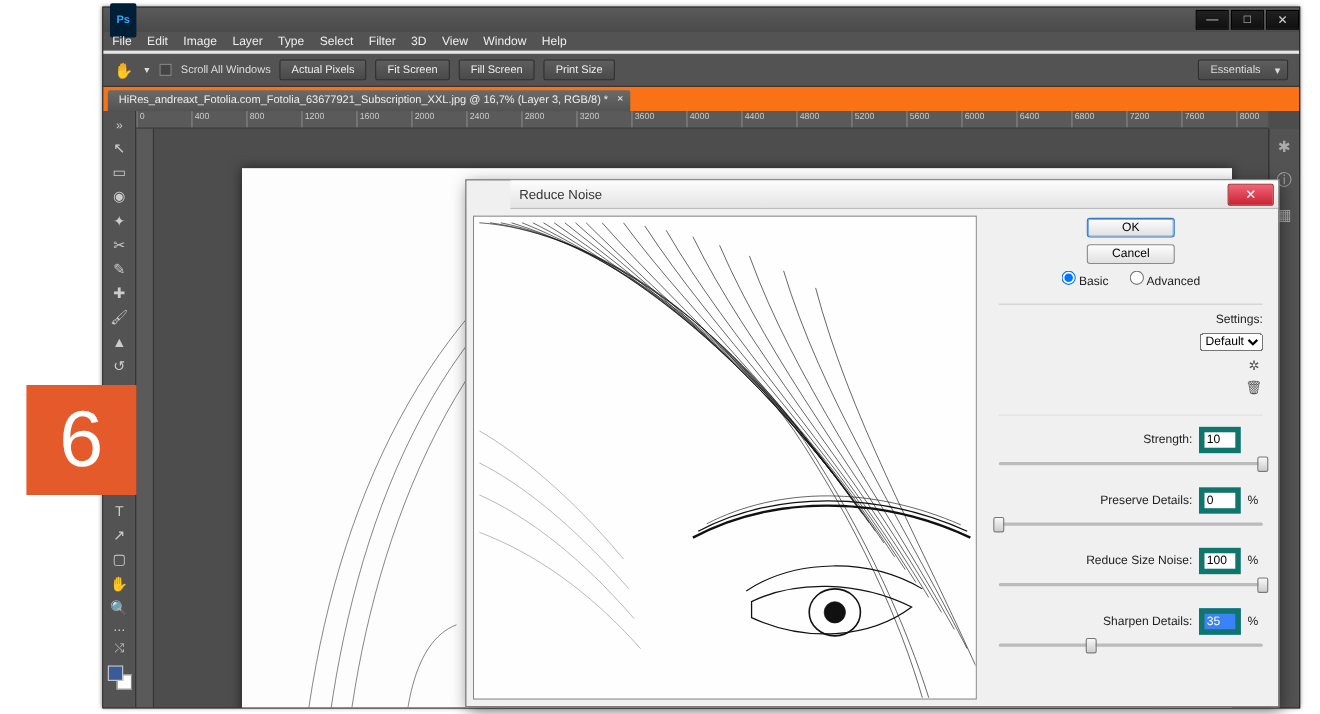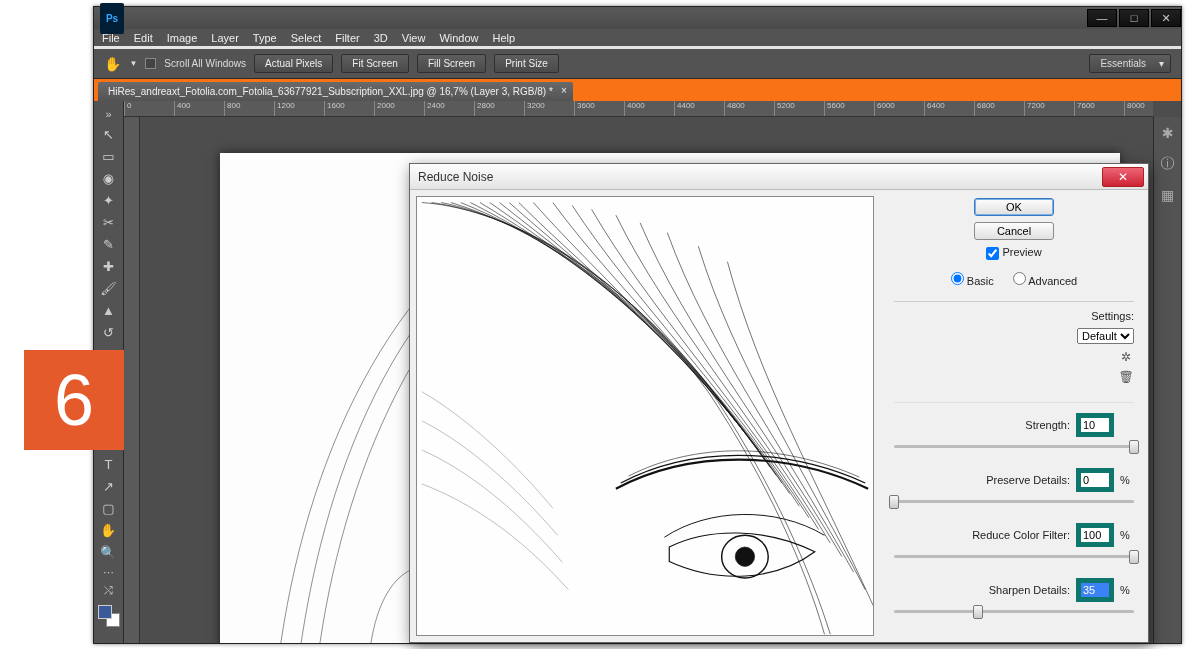--- a/index.html
+++ b/index.html
@@ -51,21 +51,21 @@
   
   
   .canvas-area { position: absolute; left: 46px; top: 16px; right: 28px; bottom: 0; background: #4d4d4d; overflow: hidden; }
   .doc { position: absolute; left: 80px; top: 36px; width: 900px; height: 600px; background: #fff; box-shadow: 0 0 10px rgba(0,0,0,0.6); }
   .sketch { width: 100%; height: 100%; }
   
   
   .dock { position: absolute; right: 0; top: 16px; width: 28px; bottom: 0; background: #535353; border-left: 1px solid #2a2a2a; display: flex; flex-direction: column; align-items: center; gap: 14px; padding-top: 8px; color: #aaa; font-size: 14px; }
   
   
-  .dialog { position: absolute; left: 409px; top: 163px; width: 740px; height: 480px; background: #f0f0f0; border: 1px solid #666; box-shadow: 2px 4px 14px rgba(0,0,0,0.5); z-index: 20; }
+  .dialog { position: absolute; left: 423px; top: 163px; width: 740px; height: 480px; background: #f0f0f0; border: 1px solid #666; box-shadow: 2px 4px 14px rgba(0,0,0,0.5); z-index: 20; padding-left: 40px; }
   .dlg-title { height: 26px; background: linear-gradient(#fdfdfd,#e4e4e4); border-bottom: 1px solid #bbb; display: flex; align-items: center; padding-left: 8px; font-size: 12px; color: #333; }
   .dlg-close { margin-left: auto; width: 42px; height: 20px; background: linear-gradient(#e67,#c23); border: 1px solid #a22; border-radius: 2px; color: #fff; display: flex; align-items: center; justify-content: center; margin-right: 4px; font-size: 12px; }
   .dlg-body { position: absolute; top: 26px; left: 0; right: 0; bottom: 0; display: flex; }
   .preview-pane { width: 470px; padding: 6px; }
   .preview-box { width: 100%; height: 100%; border: 1px solid #888; background: #fff; overflow: hidden; }
   .controls-pane { flex: 1; padding: 8px 14px; font-size: 11px; color: #222; }
   .btn { display: block; width: 80px; margin: 0 auto 6px; padding: 2px 0; text-align: center; background: linear-gradient(#fdfdfd,#e0e0e0); border: 1px solid #8a8a8a; border-radius: 3px; font-size: 11px; }
   .btn.primary { border: 1px solid #3a78c0; box-shadow: 0 0 0 1px #7ab0e8 inset; }
   .prev-row { text-align: center; margin: 4px 0 12px; }
   .prev-row input { vertical-align: middle; }
@@ -281,24 +281,20 @@
             <path d="M5,230 C45,250 95,290 145,348"></path>
             <path d="M5,260 C50,280 100,318 150,376"></path>
             <path d="M5,295 C55,314 106,348 156,404"></path>
           </g>
         </svg>
       </div>
     </div>
     <div class="controls-pane">
       <button class="btn primary">OK</button>
       <button class="btn">Cancel</button>
-      <div class="prev-row">
-        <input type="checkbox" checked="" style="">
-        <span>Preview</span>
-      </div>
       <div class="mode-row">
         <label><input type="radio" name="mode" checked="" style=""> <span>Basic</span></label>
         <label><input type="radio" name="mode" style=""> <span>Advanced</span></label>
       </div>
       <div class="settings-row">
         <span>Settings:</span>
         <select><option>Default</option></select>
         <span class="icon-sm">✲</span>
         <span class="icon-sm">🗑</span>
       </div>
@@ -321,21 +317,21 @@
             <input type="text" value="0" style="">
             <span class="unit">%</span>
           </div>
           <div class="slider">
               <div class="track"></div>
               <div class="thumb" style="left:0%"></div>
             </div>
         </div>
         <div class="param">
           <div class="param-row">
-            <span>Reduce Color Filter:</span>
+            <span>Reduce Size Noise:</span>
             <input type="text" value="100" style="">
             <span class="unit">%</span>
           </div>
           <div class="slider">
               <div class="track"></div>
               <div class="thumb" style="left:100%"></div>
             </div>
         </div>
         <div class="param">
           <div class="param-row">

